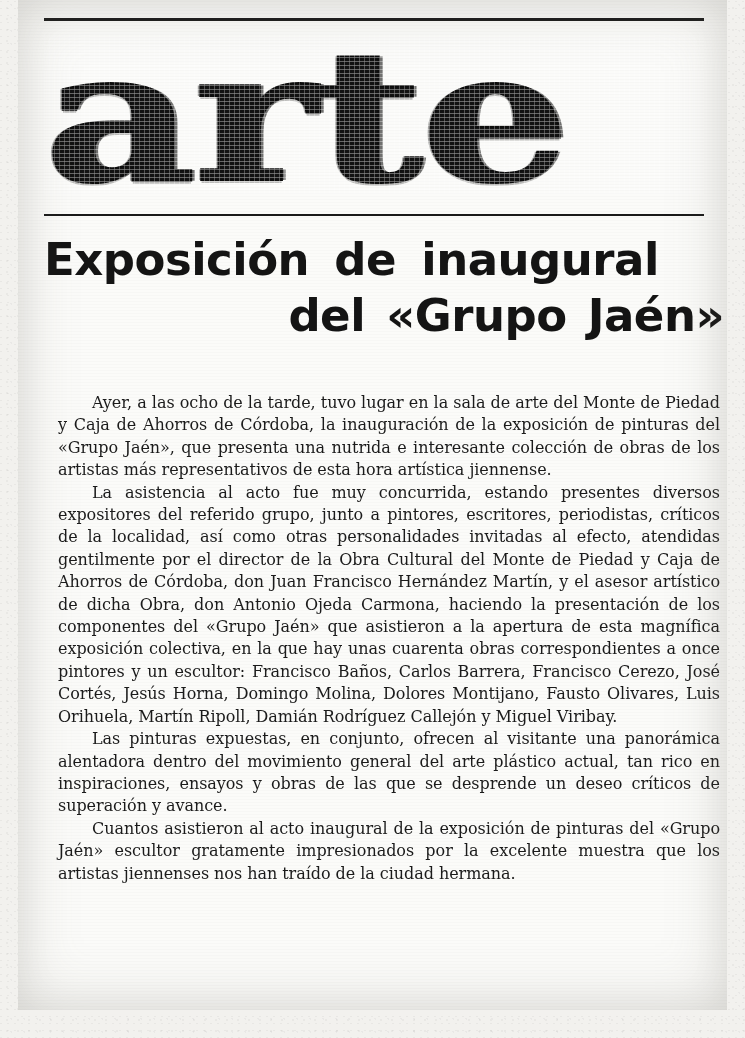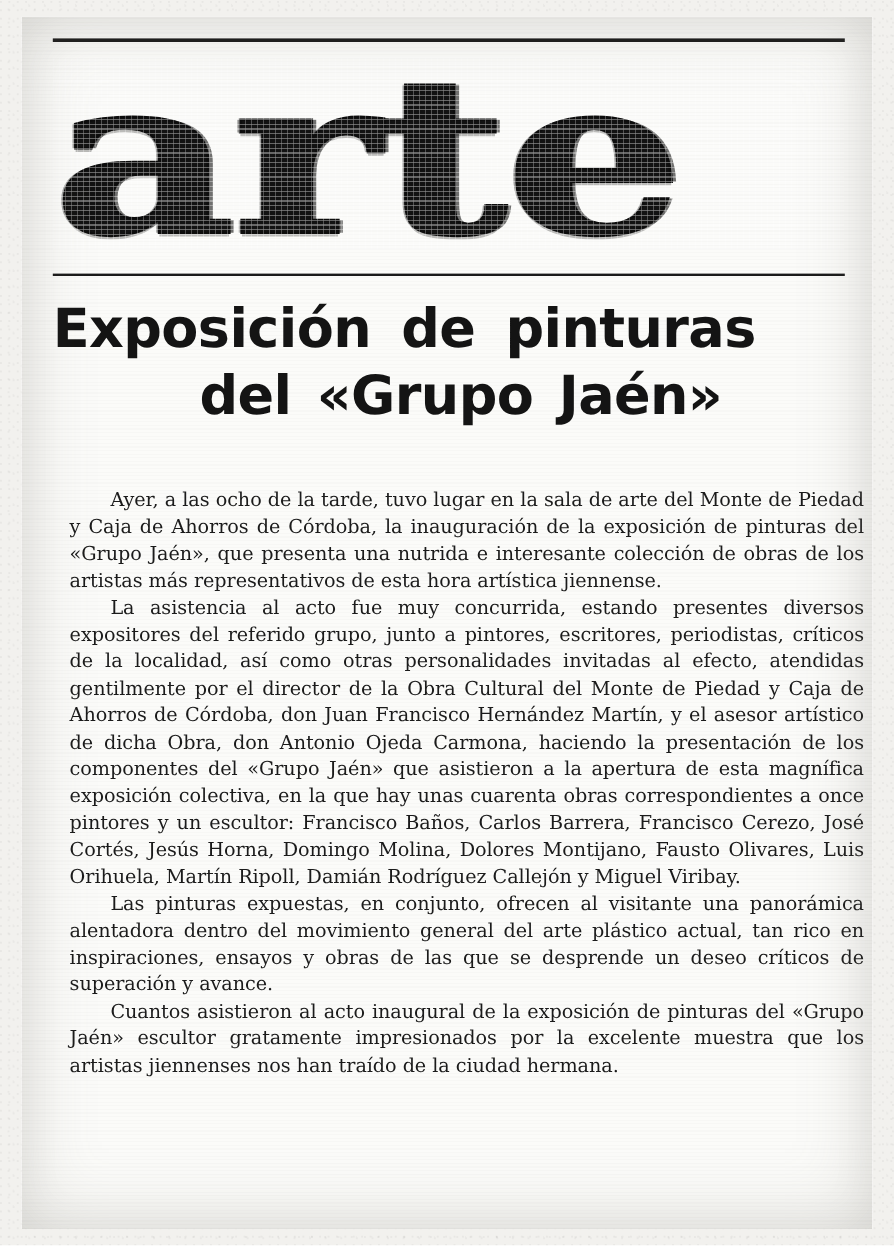--- a/index.html
+++ b/index.html
@@ -21,21 +21,21 @@
     background: #f2f1ee;
     background-image:
       radial-gradient(circle at 12% 22%, rgba(0,0,0,0.045) 0 1px, transparent 1px),
       radial-gradient(circle at 63% 71%, rgba(0,0,0,0.04) 0 1px, transparent 1px),
       radial-gradient(circle at 87% 35%, rgba(0,0,0,0.035) 0 1px, transparent 1px);
     background-size: 7px 7px, 11px 11px, 13px 13px;
   }
   .paper {
     position: absolute;
     left: 18px;
-    top: 14px;
+    top: 0;
     width: 709px;
     height: 1010px;
     background: #fbfbf9;
     box-shadow: inset 0 0 40px rgba(0,0,0,0.05);
   }
   
   .masthead {
     position: absolute;
     left: 26px;
     top: 26px;
@@ -99,21 +99,21 @@
     color: #141414;
     text-align: right;
   }
   .headline .l1 {
     display: block;
     text-align: left;
     word-spacing: 10px;
   }
   .headline .l2 {
     display: block;
-    text-align: center;
+    text-align: right;
     word-spacing: 6px;
   }
 
   
   .article {
     position: absolute;
     left: 40px;
     top: 392px;
     width: 662px;
     font-family: "DejaVu Serif", serif;
@@ -152,21 +152,21 @@
     <div class="rule top"></div>
 
     <div class="masthead">
       <div class="masthead-word">arte</div>
       <div class="masthead-texture"></div>
     </div>
 
     <div class="rule under-masthead"></div>
 
     <div class="headline">
-      <span class="l1">Exposición de pinturas</span>
+      <span class="l1">Exposición de inaugural</span>
       <span class="l2">del «Grupo Jaén»</span>
     </div>
 
     <div class="article">
       <p>Ayer, a las ocho de la tarde, tuvo lugar en la sala de arte del Monte de Piedad y Caja de Ahorros de Córdoba, la inauguración de la exposición de pinturas del «Grupo Jaén», que presenta una nutrida e interesante colección de obras de los artistas más representativos de esta hora artística jiennense.</p>
       <p>La asistencia al acto fue muy concurrida, estando presentes diversos expositores del referido grupo, junto a pintores, escritores, periodistas, críticos de la localidad, así como otras personalidades invitadas al efecto, atendidas gentilmente por el director de la Obra Cultural del Monte de Piedad y Caja de Ahorros de Córdoba, don Juan Francisco Hernández Martín, y el asesor artístico de dicha Obra, don Antonio Ojeda Carmona, haciendo la presentación de los componentes del «Grupo Jaén» que asistieron a la apertura de esta magnífica exposición colectiva, en la que hay unas cuarenta obras correspondientes a once pintores y un escultor: Francisco Baños, Carlos Barrera, Francisco Cerezo, José Cortés, Jesús Horna, Domingo Molina, Dolores Montijano, Fausto Olivares, Luis Orihuela, Martín Ripoll, Damián Rodríguez Callejón y Miguel Viribay.</p>
       <p>Las pinturas expuestas, en conjunto, ofrecen al visitante una panorámica alentadora dentro del movimiento general del arte plástico actual, tan rico en inspiraciones, ensayos y obras de las que se desprende un deseo críticos de superación y avance.</p>
       <p>Cuantos asistieron al acto inaugural de la exposición de pinturas del «Grupo Jaén» escultor gratamente impresionados por la excelente muestra que los artistas jiennenses nos han traído de la ciudad hermana.</p>
     </div>
 

